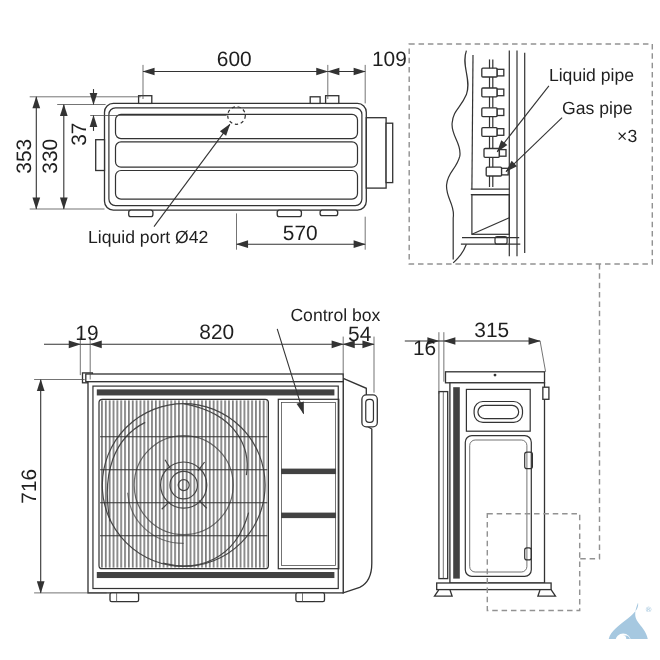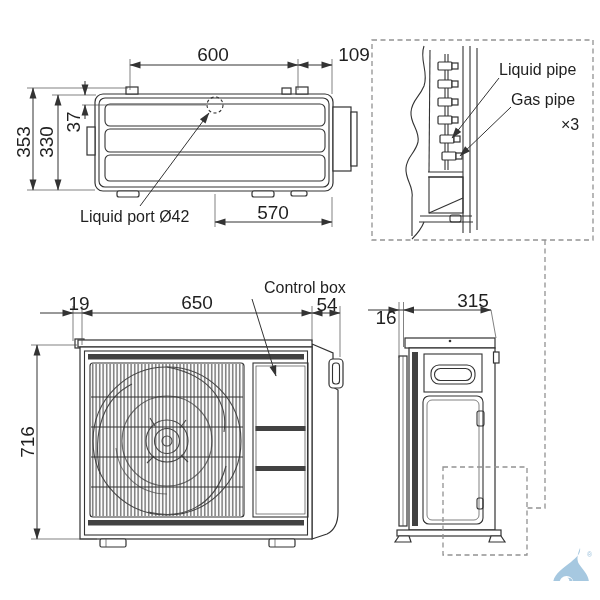--- a/index.html
+++ b/index.html
@@ -224,23 +224,23 @@
 <span class="t num rot" style="left:46px;top:142px;">330</span>
 <span class="t num rot" style="left:73px;top:122px;">37</span>
 <span class="t num cx" style="left:273px;top:203px;">570</span>
 <span class="t lbl" style="left:80px;top:209px;">Liquid port Ø42</span>
 
 <span class="t lbl" style="left:499px;top:62px;">Liquid pipe</span>
 <span class="t lbl" style="left:511px;top:92px;">Gas pipe</span>
 <span class="t lbl" style="left:561px;top:117px;">×3</span>
 
 <span class="t num cx" style="left:39px;top:294px;margin-left:40px;">19</span>
-<span class="t num cx" style="left:197px;top:293px;">650</span>
+<span class="t num cx" style="left:197px;top:293px;">820</span>
 <span class="t num cx" style="left:327px;top:295px;">54</span>
 <span class="t num rot" style="left:27px;top:442px;">716</span>
 <span class="t lbl" style="left:217px;top:280px;margin-left:47px;">Control box</span>
 
 <span class="t num cx" style="left:386px;top:308px;">16</span>
-<span class="t num cx" style="left:473px;top:291px;text-align:right;">315</span>
+<span class="t num cx" style="left:447px;top:291px;text-align:right;">315</span>
 
 <span class="t reg" style="left:587px;top:551px;">®</span>
 
 </div>
 
 </body></html>

